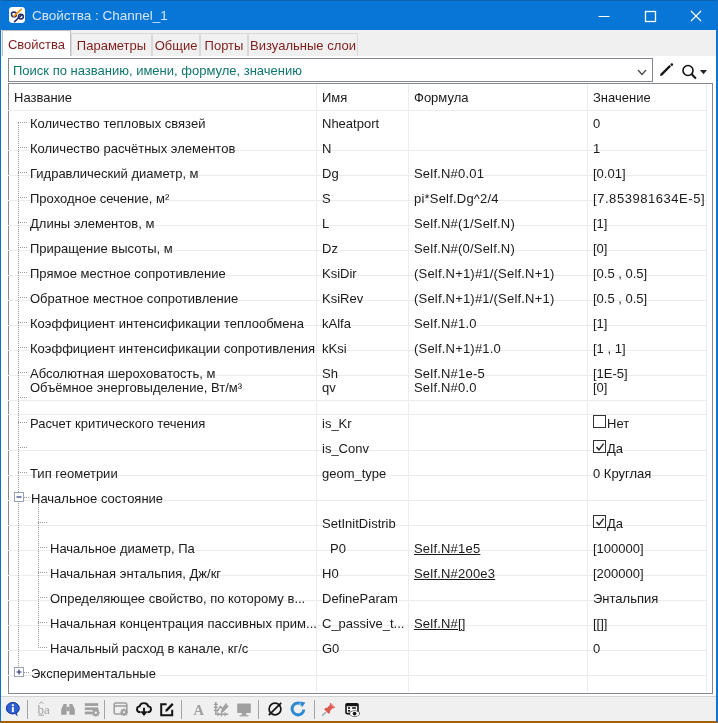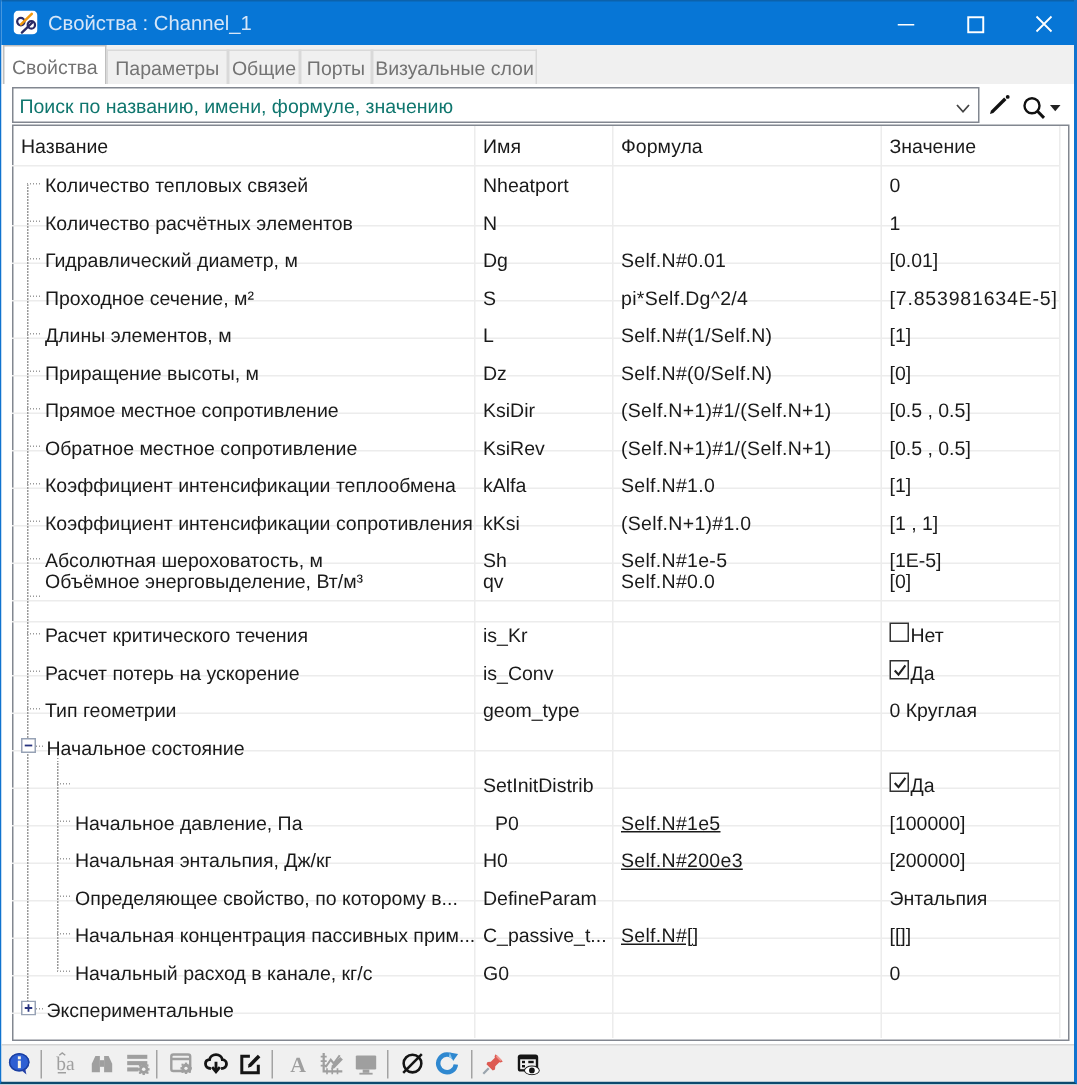--- a/index.html
+++ b/index.html
@@ -1,27 +1,27 @@
 <!DOCTYPE html>
 <html><head><meta charset="utf-8">
 <style>
 * { margin:0; padding:0; box-sizing:border-box; }
 html,body { width:718px; height:723px; overflow:hidden; }
 body { font-family:"Liberation Sans", sans-serif; font-size:13px; color:#1a1a1a;
   background:#fff; position:relative; }
 .win { position:absolute; inset:0; border-left:1px solid #1073cf; border-right:2px solid #1073cf;
-  border-bottom:2px solid #0c4a6e; background:#fff; }
+  border-bottom:2px solid #a16207; background:#fff; }
 .titlebar { position:absolute; left:0; top:0; width:715px; height:30px; background:#0776d6;
   border-top:1px solid #0c62ab; }
 .appicon { position:absolute; left:8px; top:6px; width:16px; height:16px; }
 .title { position:absolute; left:31px; top:7px; color:#d6e6f8; font-size:13.5px; }
 .wbtn { position:absolute; top:0; width:46px; height:30px; }
 .tabs { position:absolute; left:0; top:30px; width:715px; height:26px; background:#f0f0f0; }
 .tab { position:absolute; top:3px; height:23px; background:#f0f0f0; border:1px solid #d9d9d9;
-  border-bottom:none; text-align:center; font-size:13px; color:#737373; padding-top:4px; }
+  border-bottom:none; text-align:center; font-size:13px; color:#7f1d1d; padding-top:4px; }
 .tab.active { top:0; height:26px; background:#fff; border:1px solid #bfbfbf; border-bottom:none;
   z-index:2; padding-top:6px; }
 .pane { position:absolute; left:0; top:56px; width:715px; height:640px; background:#fff; }
 .search { position:absolute; left:7px; top:2px; width:645px; height:24px; border:1px solid #828790;
   background:#fff; }
 .search .ph { position:absolute; left:4px; top:4px; color:#0f766e; }
 .table { position:absolute; left:7px; top:83px; width:705px; height:611px; border:1px solid #828790; }
 .hdr span { position:absolute; top:90px; color:#1a1a1a; }
 .row { position:absolute; left:7px; width:698px; height:41px; border-bottom:1px solid #ececec; }
 .row .t { position:absolute; top:6px; white-space:pre; }
@@ -165,21 +165,20 @@
       <span class="t" style="left:406px;letter-spacing:0.2px">Self.N#0.0</span>
       <span class="t" style="left:585px;">[0]</span>
     </div>
     <div class="row" style="top:410px">
       <span class="t" style="left:22px">Расчет критического течения</span>
       <span class="t" style="left:314px">is_Kr</span>
       <span class="cb" style="left:585px"></span>
       <span class="t" style="left:599px">Нет</span>
     </div>
     <div class="row" style="top:435px">
-      <span class="t" style="left:22px">Расчет потерь на ускорение</span>
       <span class="t" style="left:314px">is_Conv</span>
       <span class="cb" style="left:585px">
         <svg class="cbm" viewBox="0 0 10 10">
           <path d="M1.5 5 L4 7.8 L8.6 1.6" fill="none" stroke="#222" stroke-width="1.4"></path>
         </svg>
       </span>
       <span class="t" style="left:599px">Да</span>
     </div>
     <div class="row" style="top:460px">
       <span class="t" style="left:22px">Тип геометрии</span>
@@ -192,21 +191,21 @@
     <div class="row" style="top:510px">
       <span class="t" style="left:314px">SetInitDistrib</span>
       <span class="cb" style="left:585px">
         <svg class="cbm" viewBox="0 0 10 10">
           <path d="M1.5 5 L4 7.8 L8.6 1.6" fill="none" stroke="#222" stroke-width="1.4"></path>
         </svg>
       </span>
       <span class="t" style="left:599px">Да</span>
     </div>
     <div class="row" style="top:535px">
-      <span class="t" style="left:42px">Начальное давление, Па</span>
+      <span class="t" style="left:42px">Начальное диаметр, Па</span>
       <span class="t" style="left:322px">P0</span>
       <span class="t u" style="left:406px;letter-spacing:0.2px">Self.N#1e5</span>
       <span class="t" style="left:585px;">[100000]</span>
     </div>
     <div class="row" style="top:560px">
       <span class="t" style="left:42px">Начальная энтальпия, Дж/кг</span>
       <span class="t" style="left:314px">H0</span>
       <span class="t u" style="left:406px;letter-spacing:0.2px">Self.N#200e3</span>
       <span class="t" style="left:585px;">[200000]</span>
     </div>

